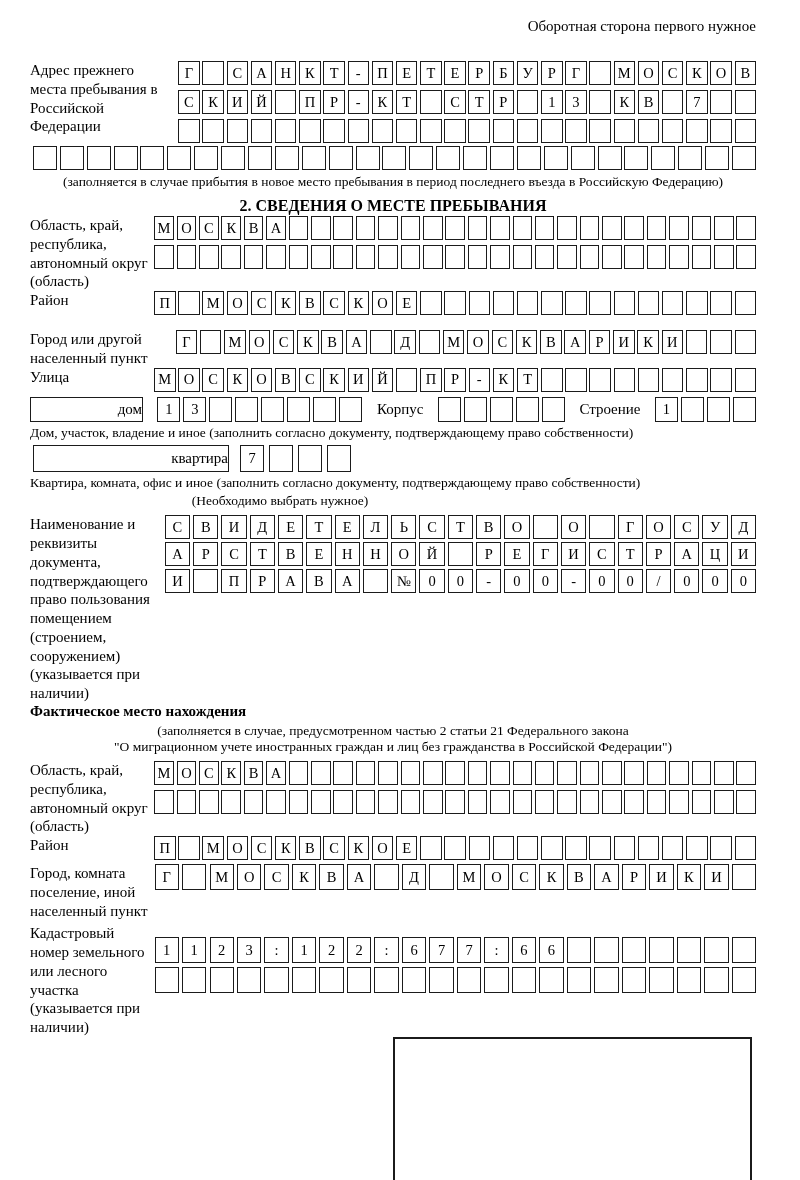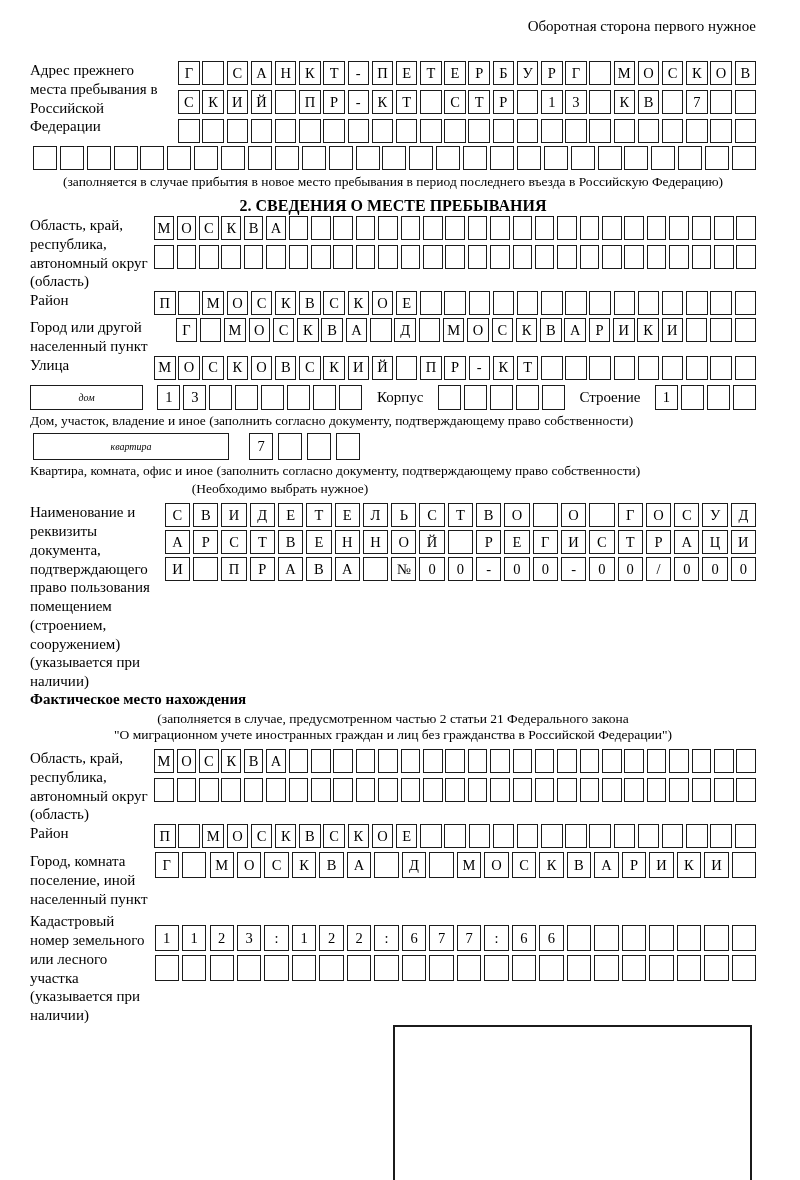--- a/index.html
+++ b/index.html
@@ -14,24 +14,24 @@
   .h3{font-weight:bold;font-size:15px;}
   .frow{display:flex;justify-content:space-between;align-items:flex-start;}
   .cellcol{display:flex;flex-direction:column;gap:5px;align-items:flex-end;}
   .cells{display:flex;gap:var(--g,3px);justify-content:flex-end;}
   .cell{flex:0 0 var(--w,22px);width:var(--w,22px);height:var(--h,24px);
         border:1.6px solid #1b1b1b;box-sizing:border-box;display:flex;
         align-items:center;justify-content:center;font-size:14.5px;line-height:1;
         background:#fff;}
   .fullrow{margin-top:3px;}
   .wide-box{border:1.6px solid #1b1b1b;box-sizing:border-box;height:25px;display:flex;
-        align-items:center;justify-content:center;font-size:10px;font-style:italic;}
+        align-items:center;justify-content:flex-end;font-size:15px;}
   .domrow{display:flex;justify-content:space-between;align-items:center;margin-top:5px;}
   .inline-label{font-size:15px;white-space:nowrap;}
-  .kvrow{display:flex;align-items:center;gap:20px;margin-top:4px;margin-left:3px;}
+  .kvrow{display:flex;align-items:center;gap:11px;margin-top:4px;margin-left:3px;}
   .mestorow{display:flex;align-items:center;margin-top:4px;font-size:15px;}
   .cbox{width:20px;height:23px;border:1.6px solid #1b1b1b;box-sizing:border-box;
         display:inline-flex;align-items:center;justify-content:center;font-size:14.5px;}
   .stamp-box{width:359px;height:174px;border:2px solid #1b1b1b;box-sizing:border-box;
         margin-left:363px;}
 </style>
 </head>
 <body>
 
 <div class="page">
@@ -242,21 +242,21 @@
         <span class="cell"></span>
         <span class="cell"></span>
         <span class="cell"></span>
         <span class="cell"></span>
         <span class="cell"></span>
         <span class="cell"></span>
         <span class="cell"></span>
       </div>
   </div>
 
-  <div class="frow" style="margin-top:3px;">
+  <div class="frow" style="margin-top:15px;">
     <div class="flabel" style="width:150px;">Город или другой населенный пункт</div>
     <div class="cells" style="--w:21.5px;--g:2.8px;">
         <span class="cell">Г</span>
         <span class="cell"></span>
         <span class="cell">М</span>
         <span class="cell">О</span>
         <span class="cell">С</span>
         <span class="cell">К</span>
         <span class="cell">В</span>
         <span class="cell">А</span>

